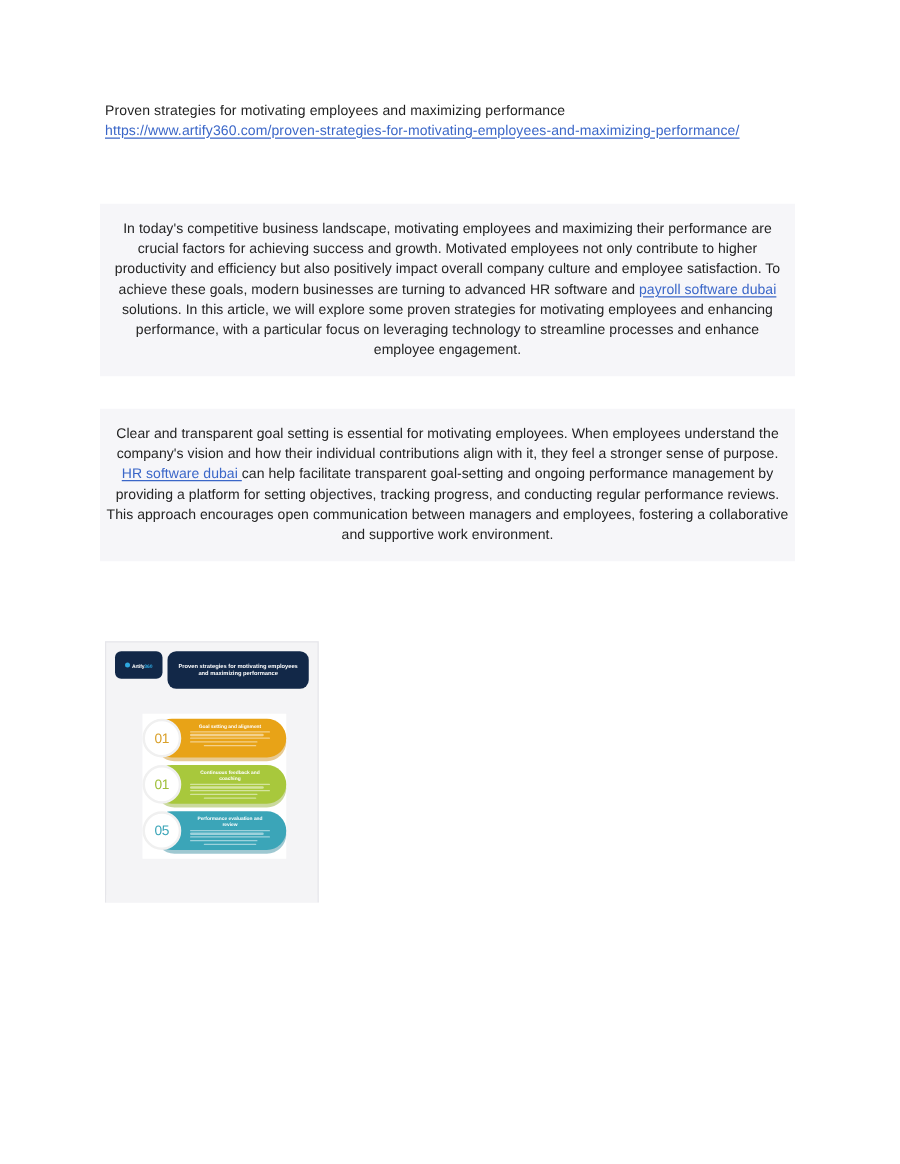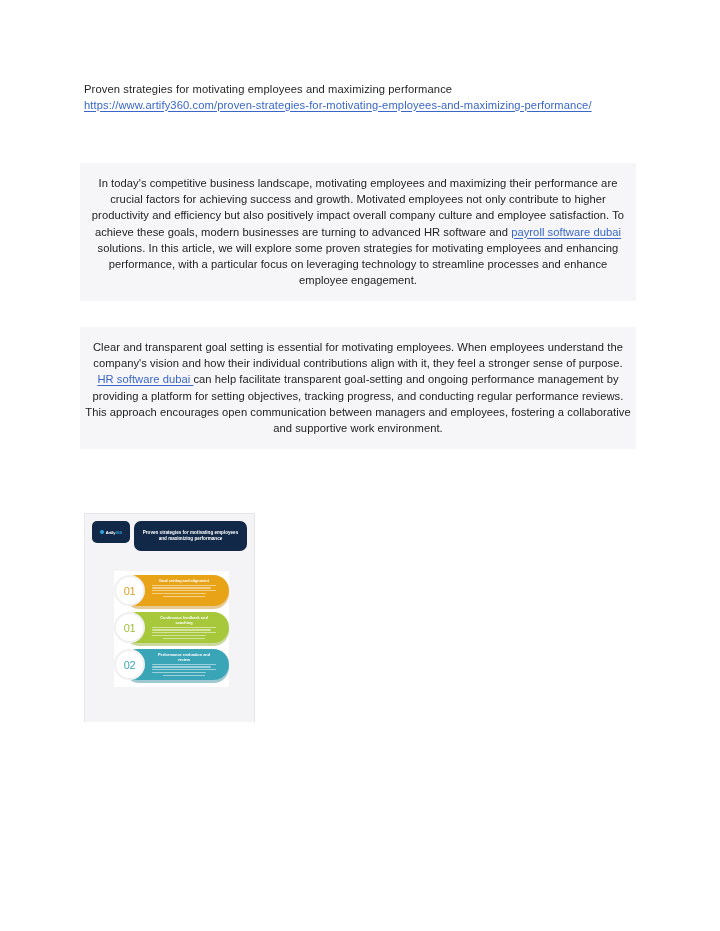--- a/index.html
+++ b/index.html
@@ -324,21 +324,21 @@
           <div class="ig-text-title">Performance evaluation and review</div>
           <div class="ig-lines">
             <div class="ig-line w100"></div>
               <div class="ig-line w92"></div>
             <div class="ig-line w100"></div>
               <div class="ig-line w84"></div>
             <div class="ig-line w66"></div>
           </div>
         </div>
         <div class="ig-badge">
-          <span class="ig-badge-num n3">02</span>
+          <span class="ig-badge-num n3">05</span>
         </div>
       </div>
 
     </div>
 
     <div class="ig-foot">
       <span class="ig-foot-url">www.artify360.com</span>
       <span class="ig-socials">
         <span class="ig-social"></span>
         <span class="ig-social"></span>

